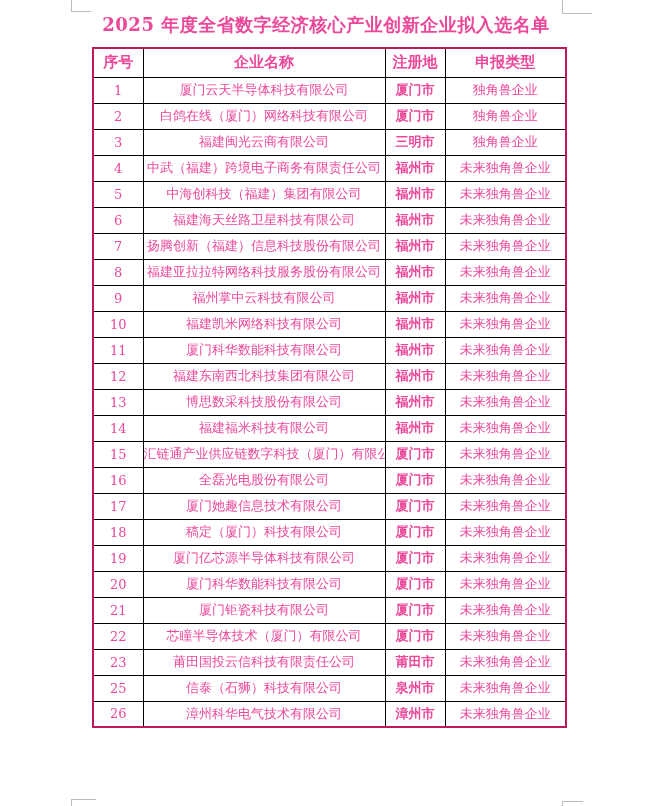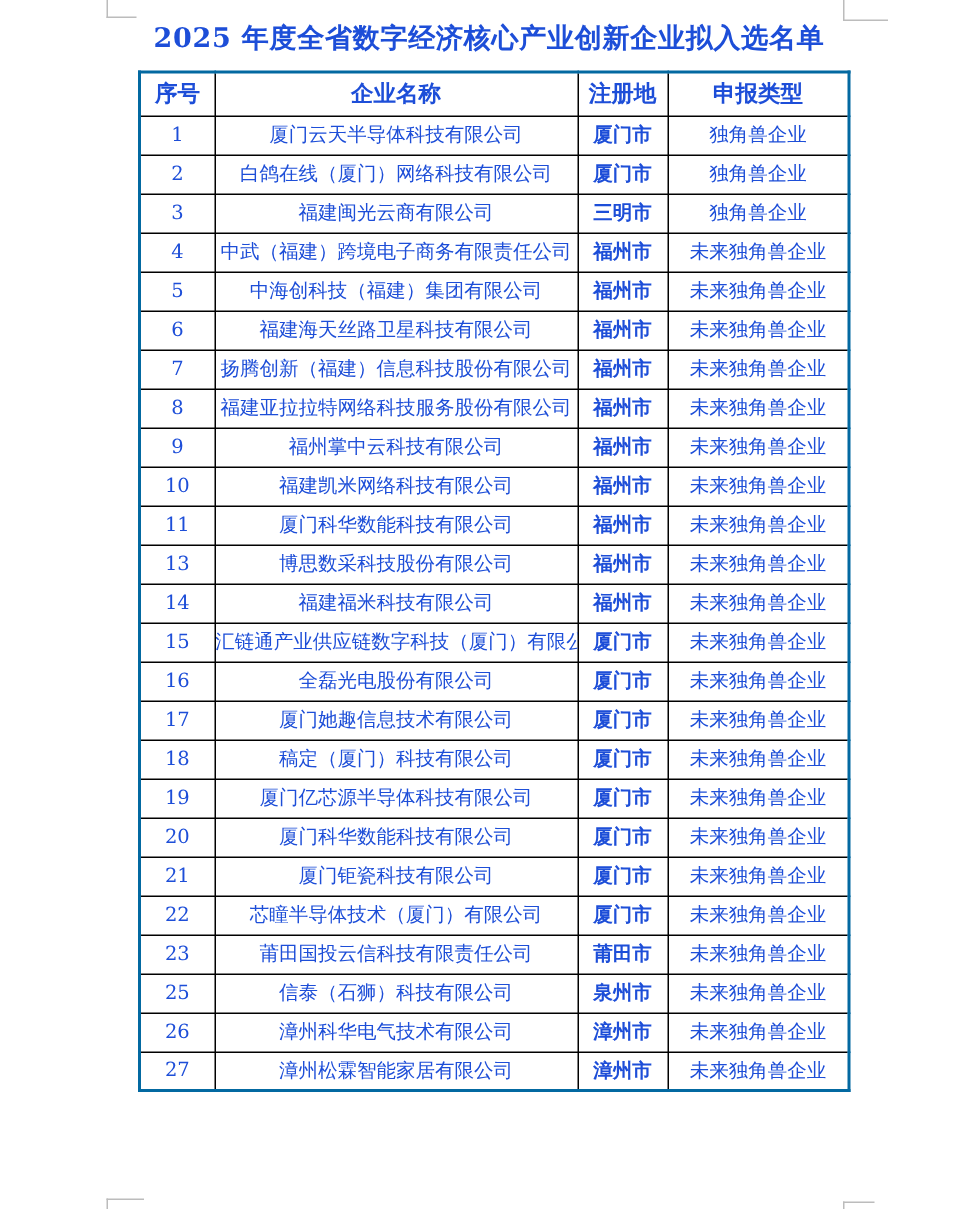--- a/index.html
+++ b/index.html
@@ -7,42 +7,42 @@
     padding: 0;
     background: #ffffff;
   }
   .page {
     position: relative;
     width: 652px;
     height: 806px;
     background: #ffffff;
     overflow: hidden;
     font-family: "DejaVu Serif", "Liberation Serif", serif;
-    color: #1d4ed8;
+    color: #ec4899;
   }
   .doc-title {
     position: absolute;
     top: 13px;
     left: 0;
     width: 100%;
     margin: 0;
     text-align: center;
     font-size: 18px;
     font-weight: bold;
     letter-spacing: 0.5px;
     white-space: nowrap;
   }
   table.roster {
     position: absolute;
     top: 47px;
     left: 92px;
     width: 473px;
     border-collapse: collapse;
     table-layout: fixed;
-    border: 2px solid #0369a1;
+    border: 2px solid #be185d;
   }
   table.roster th,
   table.roster td {
     border: 1.5px solid #000000;
     text-align: center;
     vertical-align: middle;
     padding: 0;
     overflow: hidden;
     white-space: nowrap;
   }
@@ -181,20 +181,26 @@
     <td class="c-type">未来独角兽企业</td>
   </tr>
 
   <tr>
     <td class="c-no">11</td>
     <td class="c-name">厦门科华数能科技有限公司</td>
     <td class="c-city">福州市</td>
     <td class="c-type">未来独角兽企业</td>
   </tr>
 
+  <tr>
+    <td class="c-no">12</td>
+    <td class="c-name">福建东南西北科技集团有限公司</td>
+    <td class="c-city">福州市</td>
+    <td class="c-type">未来独角兽企业</td>
+  </tr>
 
   <tr>
     <td class="c-no">13</td>
     <td class="c-name">博思数采科技股份有限公司</td>
     <td class="c-city">福州市</td>
     <td class="c-type">未来独角兽企业</td>
   </tr>
 
   <tr>
     <td class="c-no">14</td>
@@ -274,22 +280,16 @@
     <td class="c-type">未来独角兽企业</td>
   </tr>
 
   <tr>
     <td class="c-no">26</td>
     <td class="c-name">漳州科华电气技术有限公司</td>
     <td class="c-city">漳州市</td>
     <td class="c-type">未来独角兽企业</td>
   </tr>
 
-  <tr>
-    <td class="c-no">27</td>
-    <td class="c-name">漳州松霖智能家居有限公司</td>
-    <td class="c-city">漳州市</td>
-    <td class="c-type">未来独角兽企业</td>
-  </tr>
 </tbody>
   </table>
 
 </div>
 
 </body></html>

